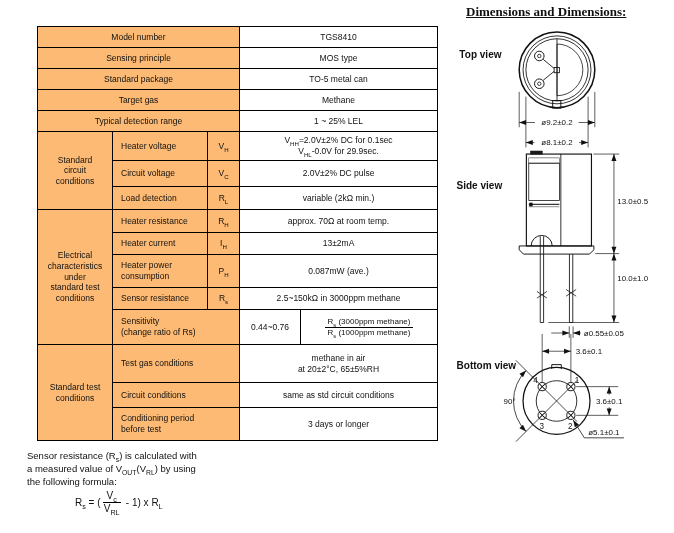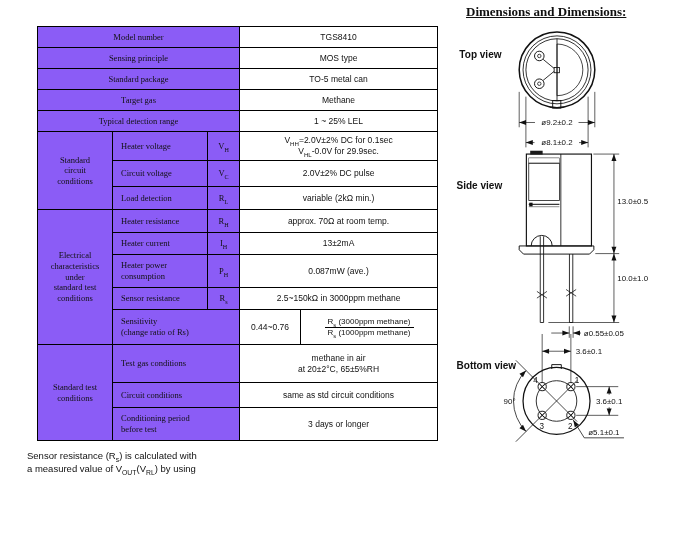--- a/index.html
+++ b/index.html
@@ -7,21 +7,21 @@
         font-family:"Liberation Sans",sans-serif;color:#111;}
   .doc-title{position:absolute;font-family:"Liberation Serif",serif;font-weight:bold;
         font-size:13px;text-decoration:underline;white-space:nowrap;}
   #left-title{left:27px;top:4px;}
   #right-title{left:466px;top:4px;}
 
   
   table.spec{position:absolute;left:37px;top:26px;border-collapse:collapse;table-layout:fixed;
         width:400px;font-size:8.5px;line-height:1.25;border:1.5px solid #000;}
   table.spec td{border:1px solid #000;text-align:center;vertical-align:middle;padding:1px 2px;}
-  table.spec td.g{background:#8b5cf6;font-family:Liberation Serif, serif;}
+  table.spec td.g{background:#fdba74;}
   table.spec td.l{text-align:left;padding-left:8px;margin-left:22px;}
   sub{font-size:0.72em;line-height:0;}
   .frac{display:inline-flex;flex-direction:column;vertical-align:middle;font-size:8px;line-height:1.2;}
   .frac .num{border-bottom:1px solid #000;padding:0 3px;}
   .frac .den{padding:0 3px;}
 
   
   .footnote{position:absolute;left:27px;top:449px;font-size:9.5px;line-height:13px;width:250px;}
   .formula{position:absolute;left:75px;top:490px;font-size:10px;display:flex;align-items:center;}
   .formula .frac2{display:inline-flex;flex-direction:column;text-align:center;margin:0 2px;line-height:1.15;}
@@ -133,20 +133,29 @@
       <tr style="height:33px">
         <td class="g l" colspan="2">Conditioning period<br>before test</td>
         <td colspan="2">3 days or longer</td>
       </tr>
     </tbody>
   </table>
 
   <div class="footnote">
     <div>Sensor resistance (R<sub>s</sub>) is calculated with</div>
     <div>a measured value of V<sub>OUT</sub>(V<sub>RL</sub>) by using</div>
+    <div>the following formula:</div>
+  </div>
+  <div class="formula">
+    <span>R<sub>s</sub> = (</span>
+    <span class="frac2">
+      <span class="fnum">V<sub>c</sub></span>
+      <span>V<sub>RL</sub></span>
+    </span>
+    <span style="margin-left:3px;">- 1)  x  R<sub>L</sub></span>
   </div>
 
   <svg width="234" height="490" viewBox="440 22 234 512">
     <defs>
       <marker id="arr" markerUnits="userSpaceOnUse" markerWidth="9" markerHeight="8" refX="8" refY="4" orient="auto-start-reverse">
         <path d="M8,4 L0.8,1.4 L0.8,6.6 Z" fill="#111"></path>
       </marker>
       <pattern id="mesh" width="2.6" height="2.6" patternUnits="userSpaceOnUse">
         <rect width="2.6" height="2.6" fill="#fff"></rect>
         <path d="M0,0L2.6,2.6M2.6,0L0,2.6" stroke="#444" stroke-width="0.6"></path>

